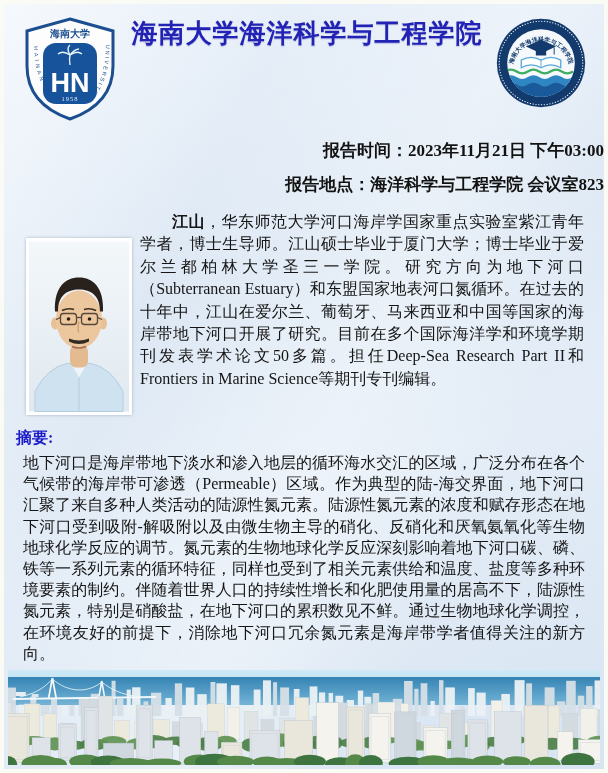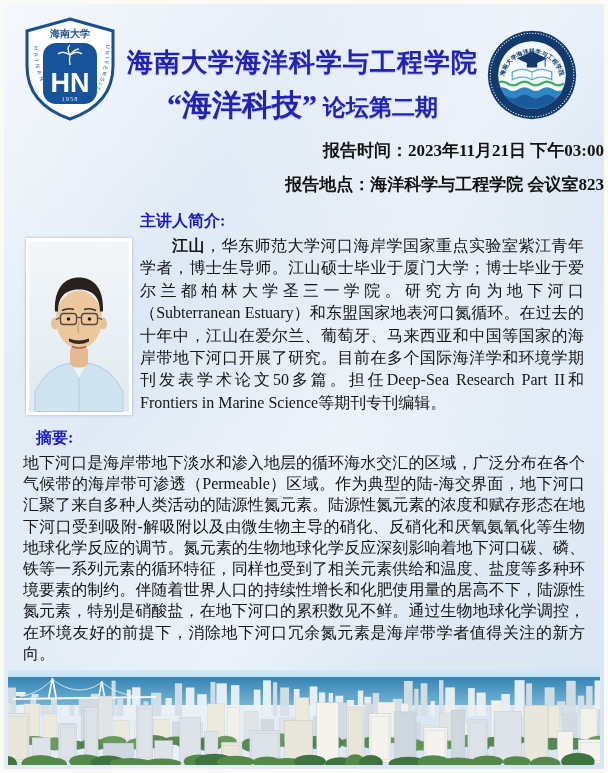--- a/index.html
+++ b/index.html
@@ -10,21 +10,21 @@
   }
   .poster{
     position:absolute;inset:0;
     border:4px solid #fbfbf6;
     background:
       linear-gradient(115deg, rgba(255,255,255,.55) 0%, rgba(255,255,255,0) 30%, rgba(255,255,255,.35) 55%, rgba(255,255,255,0) 75%),
       linear-gradient(160deg,#eaf1fa 0%,#dde8f4 38%,#e4edf7 62%,#d7e4f2 100%);
     overflow:hidden;
   }
   
-  .header{display:flex;align-items:flex-end;padding:12px 25px 0 16px;}
+  .header{display:flex;align-items:flex-start;padding:12px 16px 0 16px;}
   .logo-left{width:100px;flex:0 0 auto;}
   .logo-right{width:94px;flex:0 0 auto;}
   .titles{flex:1;text-align:center;color:var(--title-blue,#2222b4);font-weight:bold;}
   .uni-title{font-size:26px;letter-spacing:1px;text-shadow:0 1px 1px rgba(30,30,160,.25);}
   .forum-line{margin-top:5px;text-shadow:0 1px 1px rgba(30,30,160,.25);}
   .forum-quoted{font-size:30px;}
   .forum-rest{font-size:23px;margin-left:6px;}
   
   .lecture-title{text-align:center;font-size:23px;font-weight:bold;color:#0b0b0b;margin-top:13px;letter-spacing:1px;}
   .meta{text-align:right;font-size:17px;font-weight:bold;color:#121212;}
@@ -39,21 +39,21 @@
     background:#ffffff;padding:3px;box-shadow:0 0 3px rgba(60,80,110,.35);
   }
   .photo-frame svg{display:block;width:100%;height:100%;}
   .speaker-bio{
     margin:3px 20px 0 136px;font-size:16px;line-height:22.4px;
     text-align:justify;text-indent:2em;color:#151515;
   }
   .bio-name{font-weight:bold;}
   
   .abstract{margin-top:9px;}
-  .abstract .section-label{margin-left:32px;}
+  .abstract .section-label{margin-left:12px;}
   .abstract-text{
     margin:3px 19px 0 19px;font-size:16px;line-height:21.2px;
     text-align:justify;color:#151515;
   }
   
   .city{position:absolute;left:4px;right:4px;bottom:4px;height:95px;}
   .city svg{display:block;width:100%;height:100%;}
 </style>
 </head>
 <body>
@@ -84,23 +84,20 @@
           <path d="M50,39 q-4,-7 0,-10"></path>
           <path d="M50,39 q5,-6 9,-6"></path>
         </g>
         <text x="50" y="76" font-size="27" font-weight="bold" text-anchor="middle" fill="#ffffff" font-family="Liberation Sans,sans-serif">HN</text>
         <text x="50" y="84.5" font-size="6.5" text-anchor="middle" fill="#dce8f5" letter-spacing="1">1958</text>
       </svg>
     </div>
 
     <div class="titles">
       <div class="uni-title">海南大学海洋科学与工程学院</div>
-      <div class="forum-line">
-        <span class="forum-quoted">“海洋科技”</span><span class="forum-rest">论坛第二期</span>
-      </div>
     </div>
 
     <div class="logo-right">
       <svg viewBox="0 0 100 100">
         <defs>
           <path id="arcTop" d="M20,52 A30.5,30.5 0 0 1 80,52" fill="none"></path>
           <clipPath id="innerClip">
               <circle cx="50" cy="50" r="36"></circle>
             </clipPath>
         </defs>
@@ -128,21 +125,20 @@
 
 
   <div class="meta time">
     <span>报告时间：</span><span>2023年11月21日 下午03:00</span>
   </div>
   <div class="meta place">
     <span>报告地点：</span><span>海洋科学与工程学院 会议室823</span>
   </div>
 
   <div class="speaker">
-    <div class="section-label">主讲人简介:</div>
 
     <div class="photo-frame">
       <svg viewBox="0 0 100 170">
         <defs>
           <linearGradient id="pbg" x1="0" y1="0" x2="0" y2="1">
             <stop offset="0" stop-color="#f3f7fa"></stop>
               <stop offset="1" stop-color="#e0e9f0"></stop>
           </linearGradient>
         </defs>
         <rect width="100" height="170" fill="url(#pbg)"></rect>

